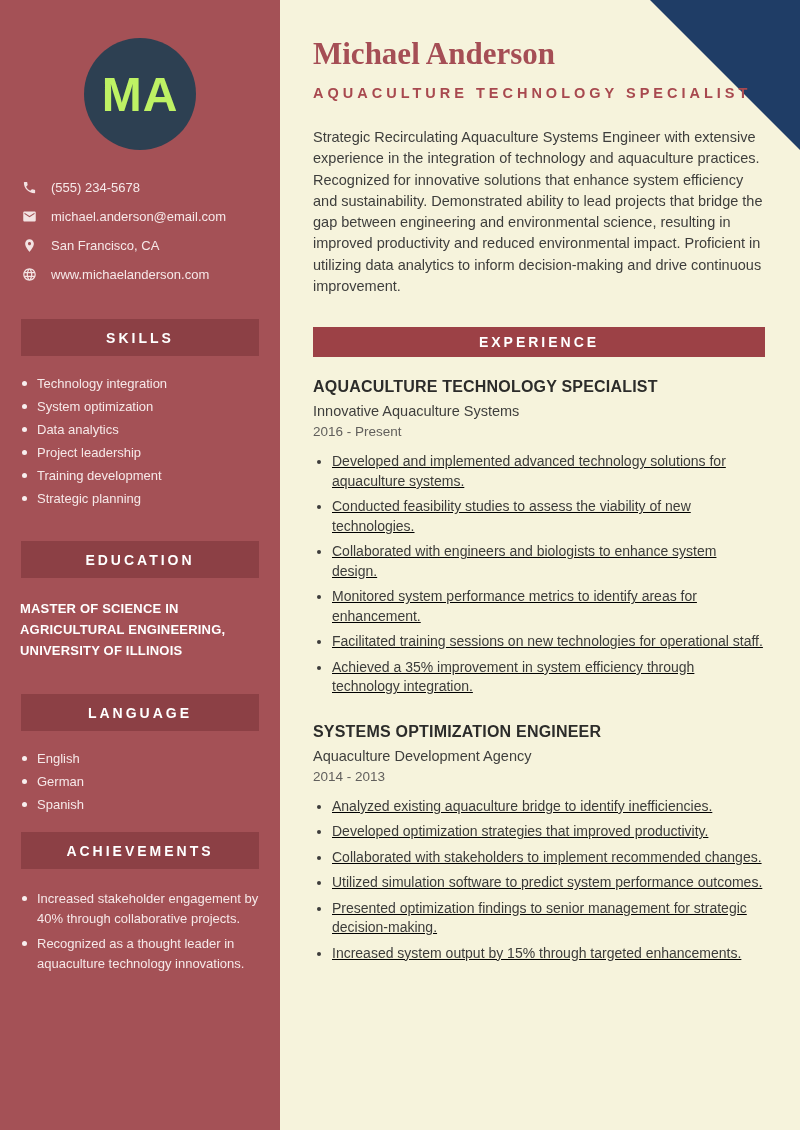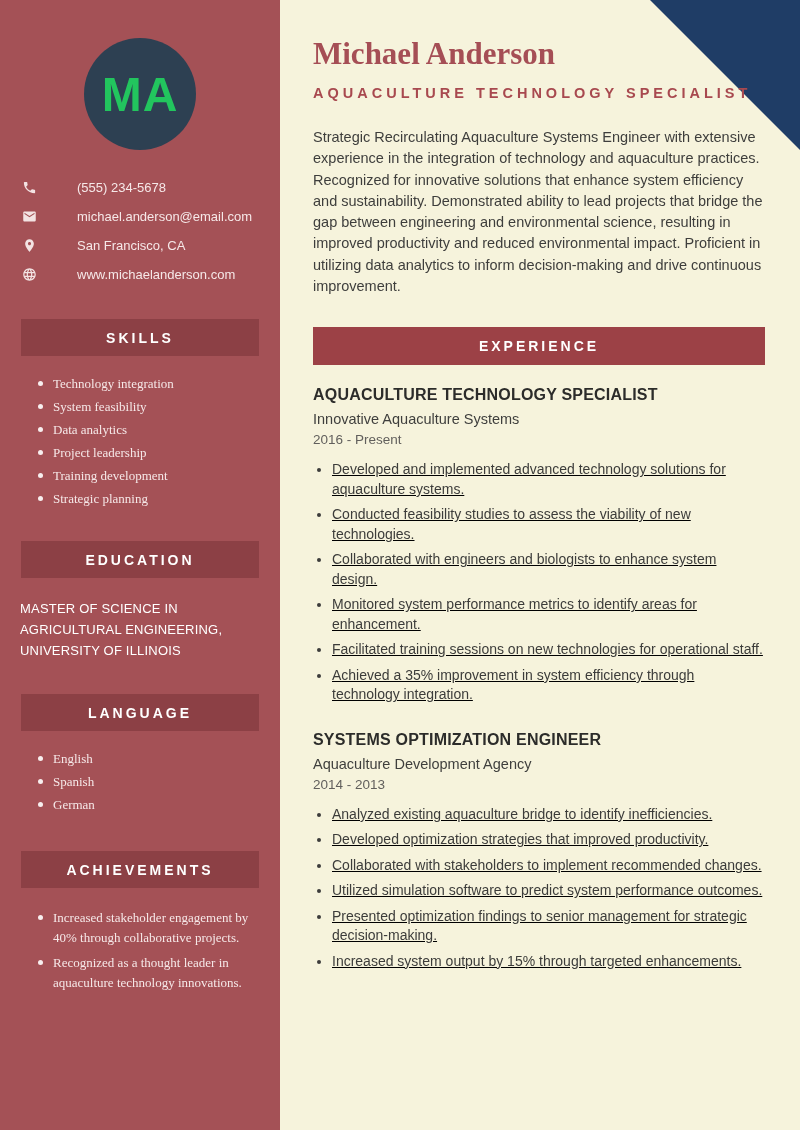--- a/index.html
+++ b/index.html
@@ -20,55 +20,55 @@
     color: #f6e8e8;
   }
   .avatar {
     width: 112px; height: 112px;
     margin: 38px auto 0;
     border-radius: 50%;
     background: #2d4052;
     display: flex; align-items: center; justify-content: center;
   }
   .avatar-initials {
-    color: #22c55e;
+    color: #bef264;
     font-size: 48px; font-weight: 600; letter-spacing: 1px;
   }
   .contact { margin: 30px 0 0 22px; }
-  .contact-row { display: flex; align-items: flex-start; margin-bottom: 14px; gap: 26px; }
+  .contact-row { display: flex; align-items: flex-start; margin-bottom: 14px; }
   .contact-row svg { width: 15px; height: 15px; fill: #f3e3e3; margin-right: 14px; flex: none; }
   .contact-text { font-size: 13px; color: #f6e8e8; }
 
   .band {
     margin: 0 21px; height: 37px;
     background: #8c4045;
     display: flex; align-items: center; justify-content: center;
     color: #ffffff; font-size: 14px; font-weight: bold; letter-spacing: 3px;
   }
   .band-skills { margin-top: 37px; }
   .band-education { margin-top: 35px; text-align: right; }
   .band-language { margin-top: 33px; }
-  .band-achievements { margin-top: 39px; align-items: center; }
-
-  .side-list { list-style: none; margin: 20px 16px 0; padding: 0 10px 0 22px; font-family: Liberation Serif, serif; }
+  .band-achievements { margin-top: 20px; align-items: center; }
+
+  .side-list { list-style: none; margin: 20px 0 0; padding: 0 10px 0 22px; }
   .side-list li {
     position: relative; padding-left: 15px;
     font-size: 13px; line-height: 15px; margin-bottom: 8px;
     color: #f6e8e8;
   }
   .side-list li::before {
     content:''; position: absolute; left: 0; top: 5px;
     width: 5px; height: 5px; border-radius: 50%; background: #f8efef;
   }
   .side-list.wrap li { line-height: 20px; margin-bottom: 5px; }
   .side-list.wrap li::before { top: 7px; }
 
   .edu-text {
     margin: 20px 20px 0;
-    font-size: 13px; font-weight: normal; line-height: 21px;
+    font-size: 13px; font-weight: bold; line-height: 21px;
     letter-spacing: 0.2px; color: #ffffff;
   }
 
   
   .main {
     position: absolute; top:0; left:280px; bottom:0;
     width: 520px;
     background: #f6f3dc;
   }
   .corner-triangle {
@@ -88,21 +88,21 @@
     margin-top: 16px;
     font-size: 14.5px; font-weight: bold; letter-spacing: 4px;
     color: #a8494f;
   }
   .summary {
     margin-top: 26px;
     font-size: 14.5px; line-height: 21.3px;
     color: #3e3e3c;
   }
   .exp-band {
-    margin-top: 30px; height: 38px;
+    margin-top: 30px; height: 30px;
     background: #9c4146;
     display: flex; align-items: center; justify-content: center;
     color: #ffffff; font-size: 14px; font-weight: bold; letter-spacing: 3px;
   }
   .job { margin-top: 21px; }
   .job + .job { margin-top: 26px; }
   .job-title {
     margin: 0;
     font-size: 16px; font-weight: bold; letter-spacing: 0.2px;
     color: #2c2c2a;
@@ -152,40 +152,40 @@
         <span class="contact-text">www.michaelanderson.com</span>
       </div>
     </div>
 
     <div class="band band-skills">
       <span>SKILLS</span>
     </div>
     <ul class="side-list">
 
     <li>Technology integration</li>
-        <li>System feasibility</li>
+        <li>System optimization</li>
         <li>Data analytics</li>
         <li>Project leadership</li>
         <li>Training development</li>
         <li>Strategic planning</li>
       </ul>
 
     <div class="band band-education">
       <span>EDUCATION</span>
     </div>
     <div class="edu-text">MASTER OF SCIENCE IN AGRICULTURAL ENGINEERING, UNIVERSITY OF ILLINOIS</div>
 
     <div class="band band-language">
       <span>LANGUAGE</span>
     </div>
     <ul class="side-list">
 
     <li>English</li>
+        <li>German</li>
         <li>Spanish</li>
-        <li>German</li>
       </ul>
 
     <div class="band band-achievements">
       <span>ACHIEVEMENTS</span>
     </div>
     <ul class="side-list wrap">
 
         <li>Increased stakeholder engagement by 40% through collaborative projects.</li>
         <li>Recognized as a thought leader in aquaculture technology innovations.</li>
       </ul>

